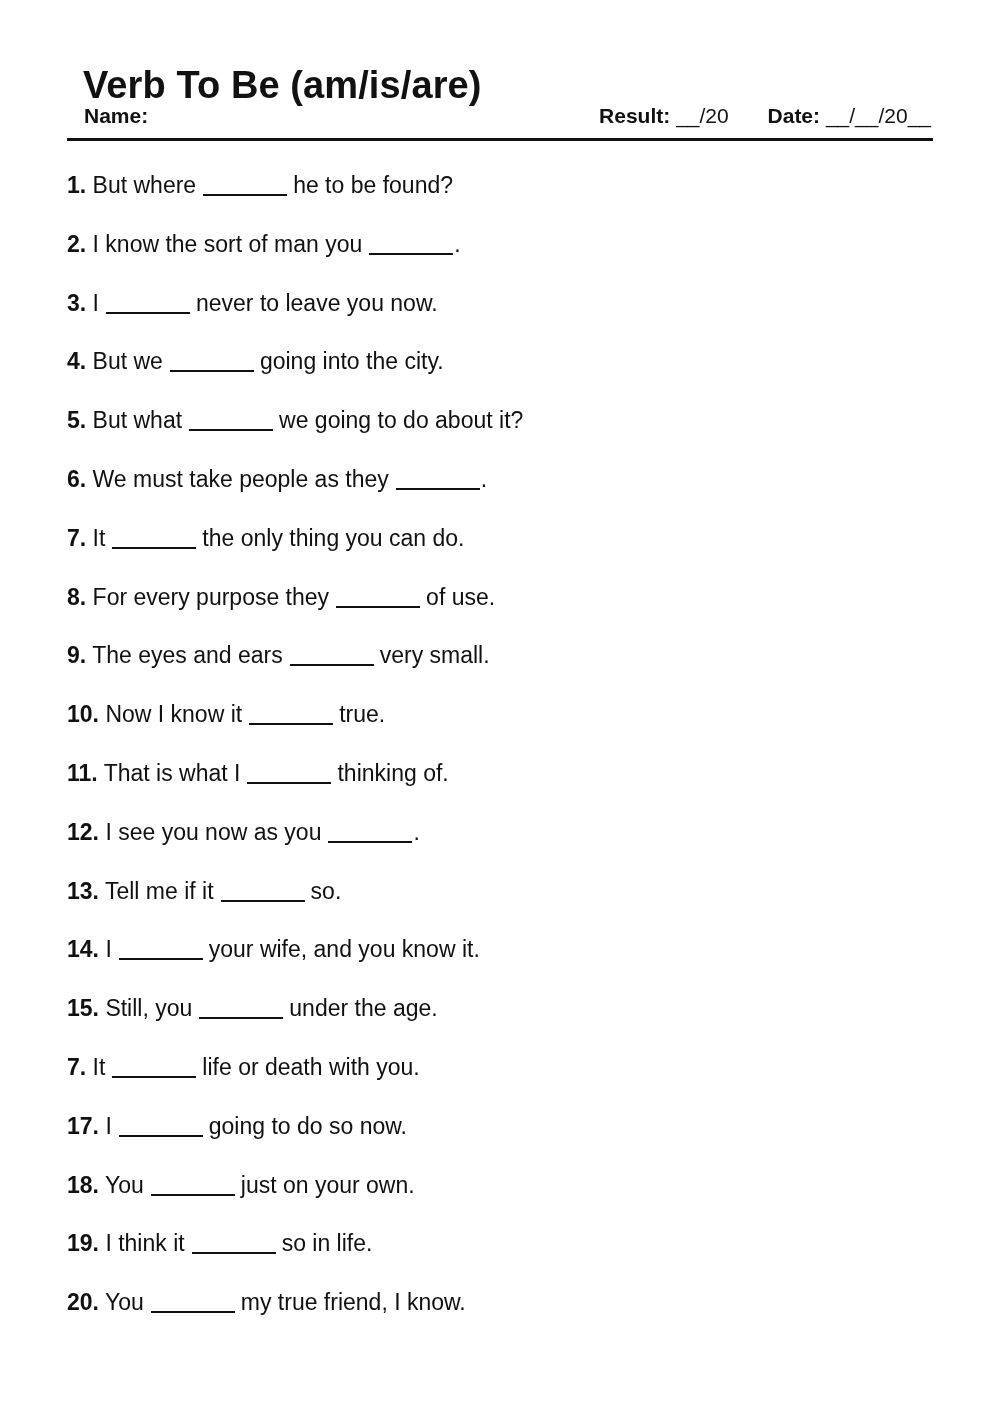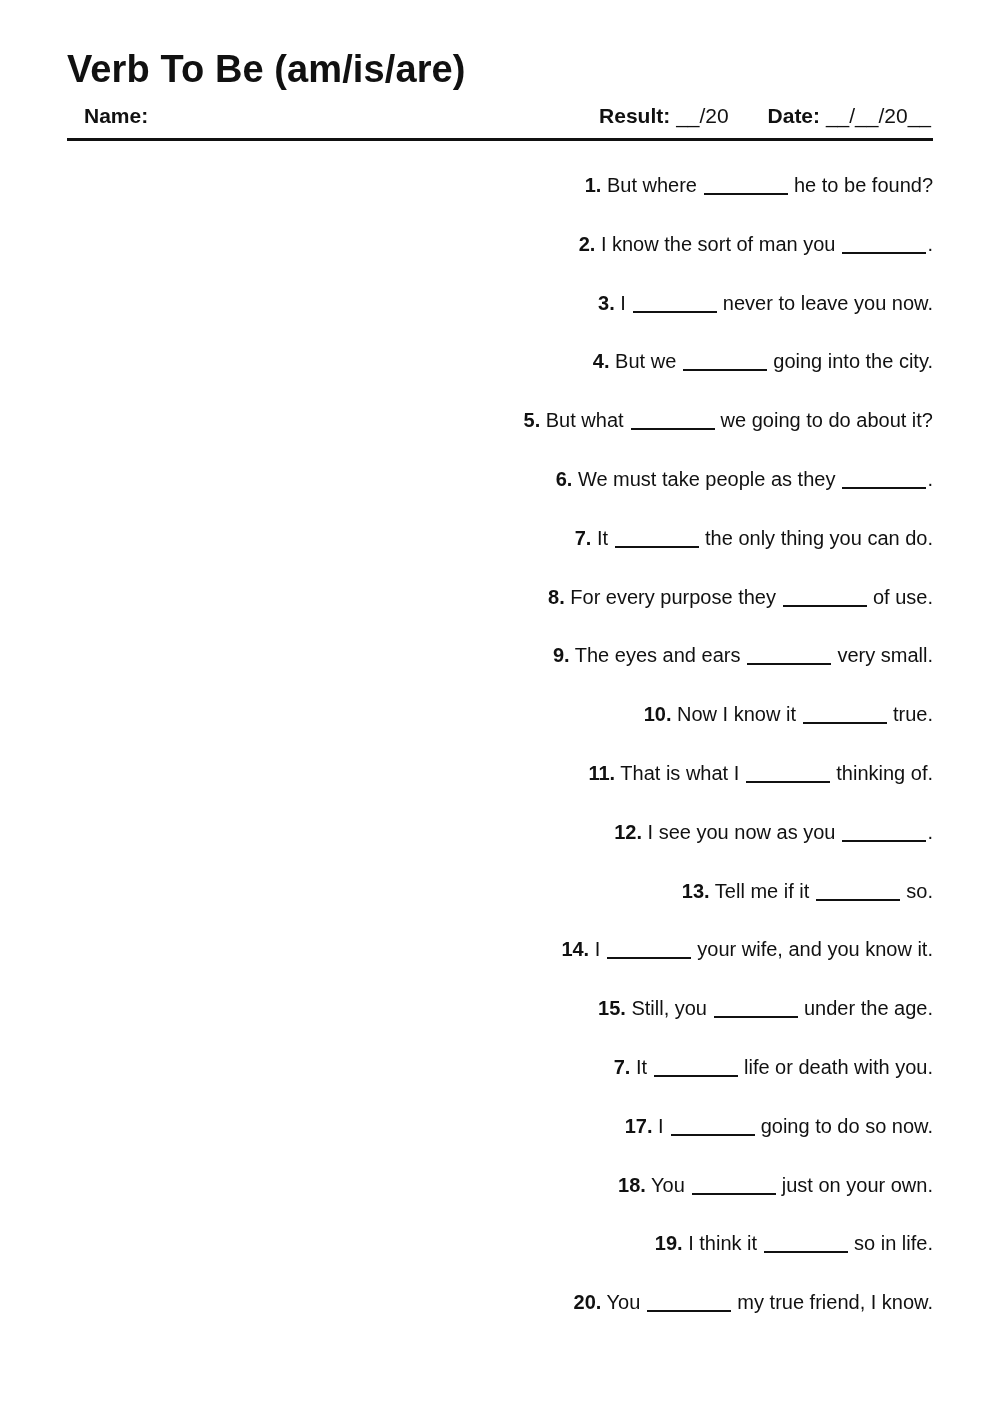--- a/index.html
+++ b/index.html
@@ -74,45 +74,44 @@
       position: absolute;
       left: 0;
       top: 170px;
       width: 866px;
       margin: 0;
       padding: 0;
       list-style: none;
     }
     .question {
       height: 58.8px;
-      font-size: 20px;
+      font-size: 23px;
       line-height: 30px;
       white-space: nowrap;
-      text-align: right;
     }
     .q-num {
       font-weight: bold;
     }
     .q-blank {
       display: inline-block;
       width: 84px;
       height: 22px;
       border-bottom: 2px solid #111111;
       vertical-align: -3px;
       margin: 0 6px 0 7px;
     }
     .q-blank.end {
       margin-right: 1px;
     }
   </style>
 </head>
 <body>
 
 <div class="page">
-  <h1 class="title" style="margin:0">Verb To Be (am/is/are)</h1>
+  <h1 class="title" style="margin:16px">Verb To Be (am/is/are)</h1>
 
   <div class="header-row">
     <span class="name-label">Name:</span>
     <span class="right-fields">
       <span>
         <span class="field-label">Result:</span>
         <span class="field-value">__/20</span>
       </span>
       <span class="date-group">
         <span class="field-label">Date:</span>

